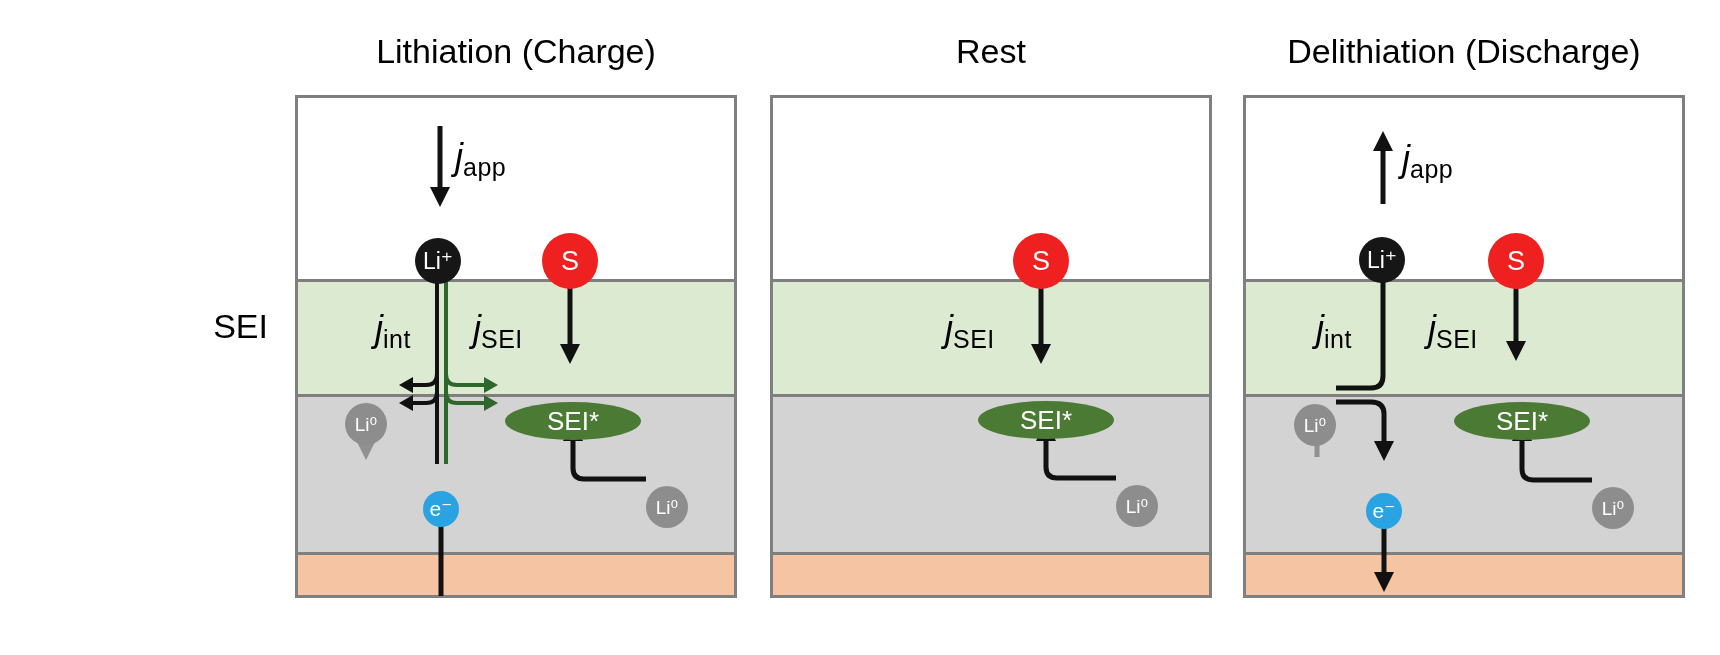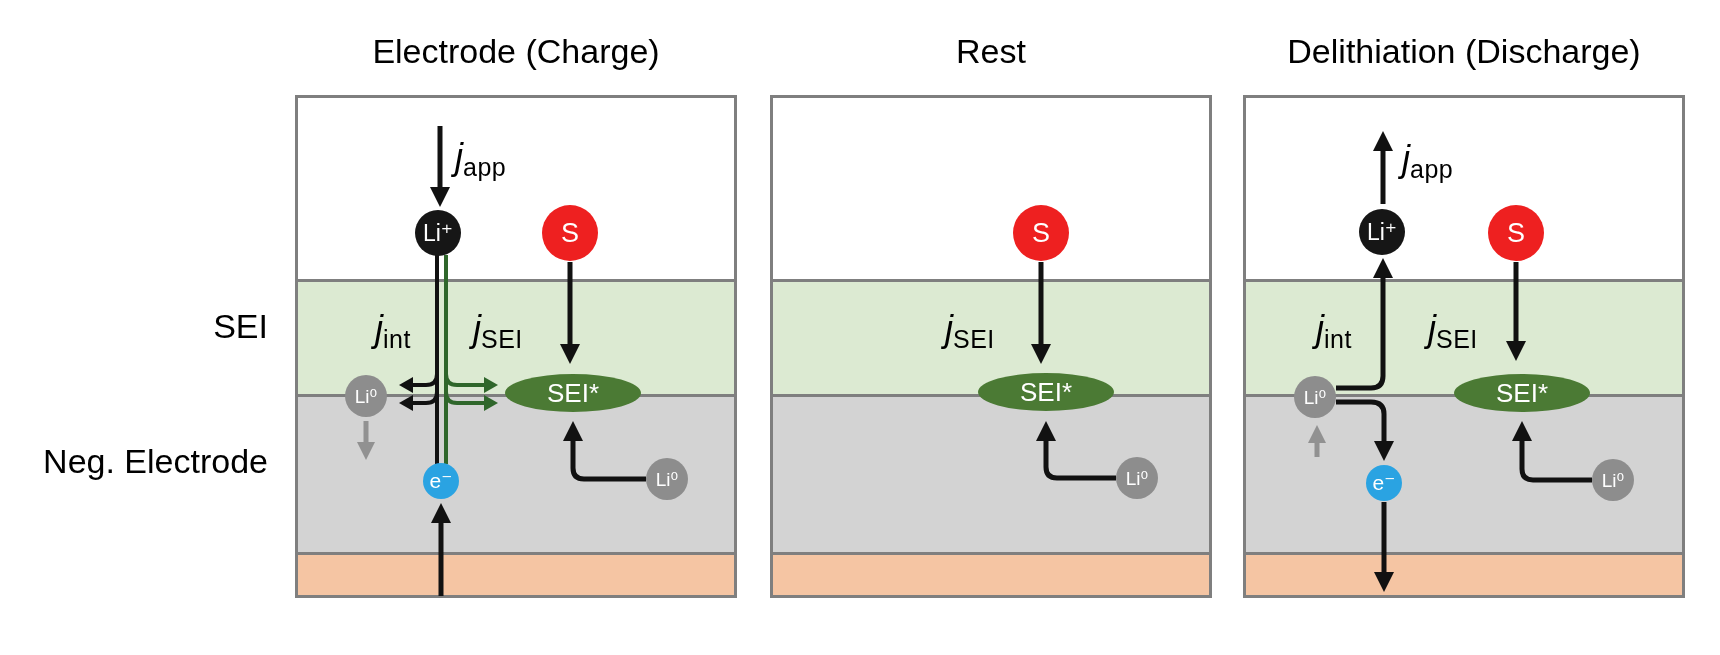--- a/index.html
+++ b/index.html
@@ -26,21 +26,21 @@
     border:3px solid var(--panel-border); background:#fff;
   }
   .layer{box-sizing:border-box; width:100%;}
   .layer.electrolyte{height:181px; background:#ffffff;}
   .layer.sei{height:115px; background:var(--sei-layer); border-top:3px solid var(--panel-border);}
   .layer.electrode{height:158px; background:var(--electrode-layer); border-top:3px solid var(--panel-border);}
   .layer.collector{height:43px; background:var(--collector-layer); border-top:3px solid var(--panel-border);}
   svg.overlay{position:absolute; left:0; top:0; pointer-events:none;}
   .node{
     position:absolute; display:flex; align-items:center; justify-content:center;
-    color:#fff; border-radius:50%; white-space:nowrap;
+    color:#fff; border-radius:50%; white-space:nowrap;margin-top:28px;
   }
   .li-ion{width:46px; height:46px; background:var(--li-ion); font-size:23px;}
   .sulfur{width:56px; height:56px; background:var(--sulfur); font-size:27px;}
   .li-metal{width:42px; height:42px; background:var(--li-metal); font-size:19px;}
   .electron{width:36px; height:36px; background:var(--electron); font-size:21px;}
   .sei-star{width:136px; height:38px; background:var(--sei-product); font-size:26px; border-radius:50%;}
   .flux{position:absolute; font-size:36px; white-space:nowrap;}
   .fsym{font-style:italic;}
   .fsub{font-size:25px; position:relative; top:7px; letter-spacing:0.5px;}
   .stroke-black{stroke:var(--arrow-black);}
@@ -49,23 +49,22 @@
   .mk-black{fill:var(--arrow-black);}
   .mk-green{fill:var(--arrow-green);}
   .mk-gray{fill:var(--arrow-gray);}
 </style>
 </head>
 <body>
 
 <div class="stage">
 
   <div class="side-label" style="top:306px">SEI</div>
-  <div class="side-label" style="top:441px">Neg. Electrode</div>
 
-  <div class="panel-title" style="left:295px">Electrode (Charge)</div>
+  <div class="panel-title" style="left:295px">Lithiation (Charge)</div>
   <div class="panel-title" style="left:1243px">Delithiation (Discharge)</div>
   <div class="panel-title" style="left:770px">Rest</div>
 
   <div class="panel" style="left:295px">
     <div class="layer electrolyte"></div>
     <div class="layer sei"></div>
     <div class="layer electrode"></div>
     <div class="layer collector"></div>
   </div>
   <div class="panel" style="left:770px">

